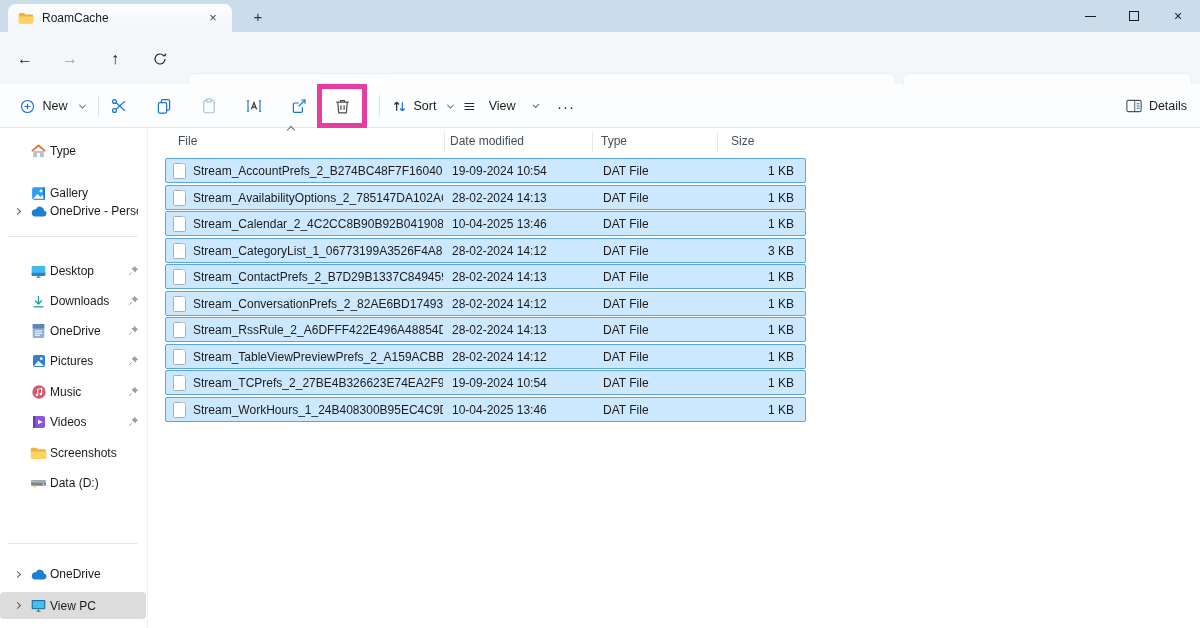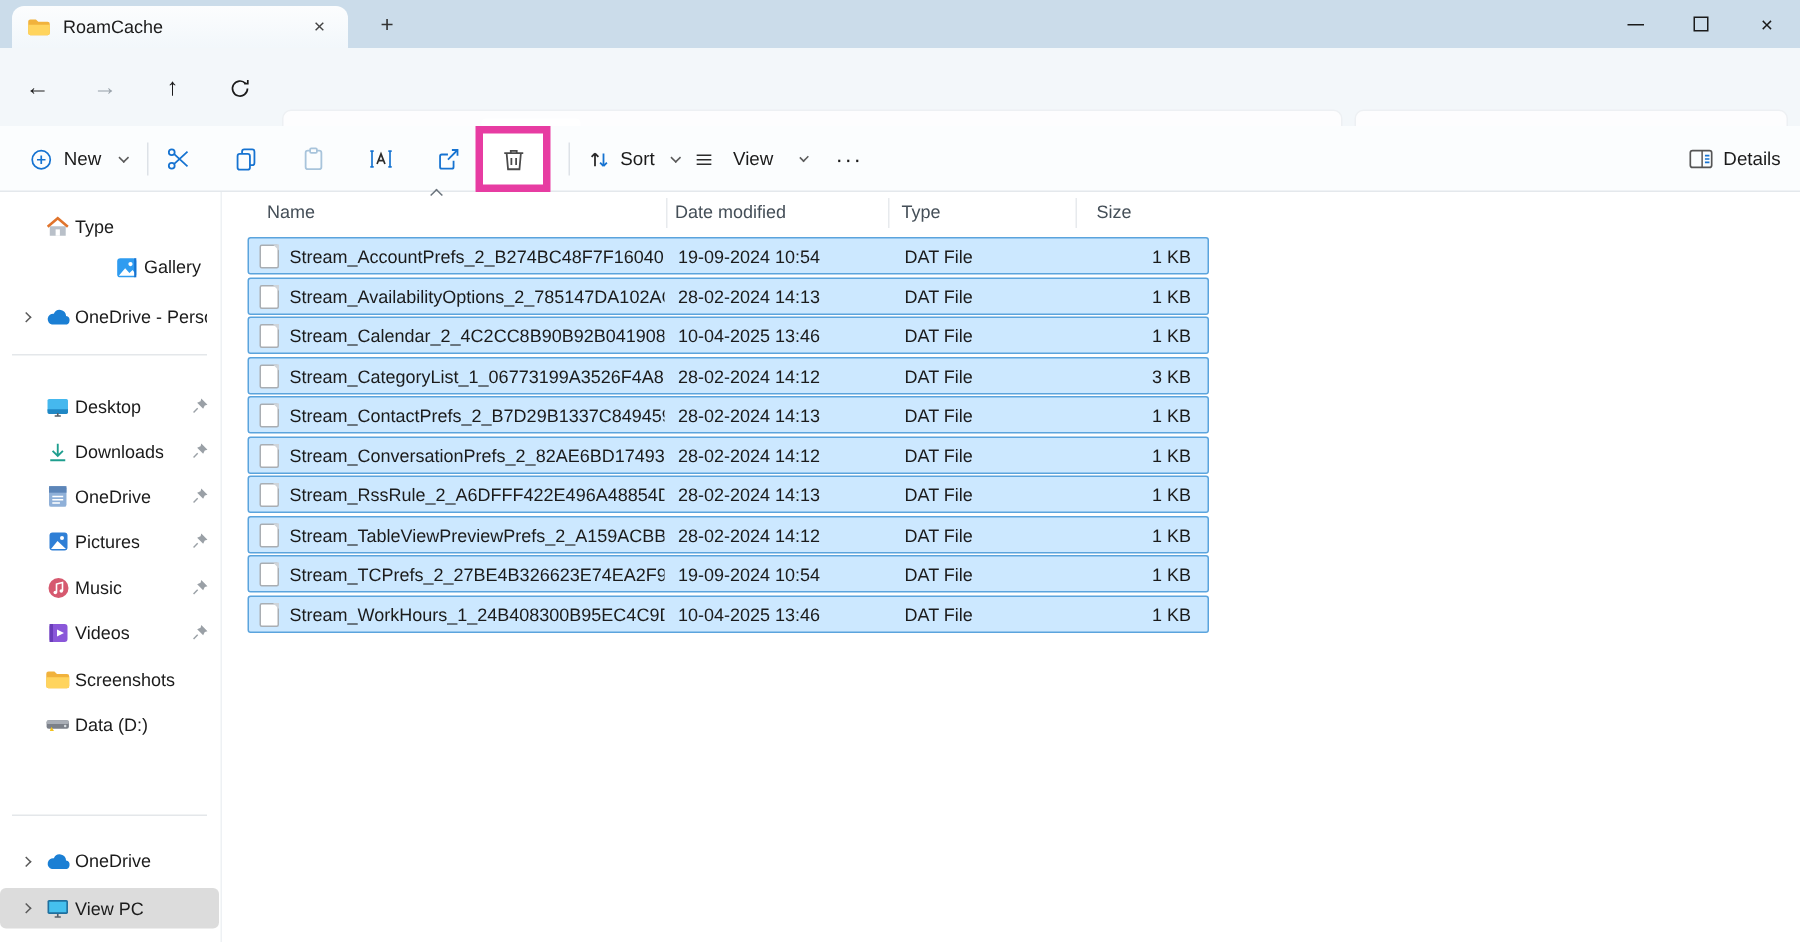--- a/index.html
+++ b/index.html
@@ -238,21 +238,21 @@
       <span class="sicon">
         <svg width="17" height="17" viewBox="0 0 24 24">
             <path d="M4.5 11v9h15v-9" fill="#b9c0c9"></path>
             <path d="M2.5 11.5L12 3.5l9.5 8" fill="none" stroke="#e0742c" stroke-width="2.4"></path>
             <rect x="10" y="14" width="4" height="6" fill="#fff"></rect>
           </svg>
       </span>
       <span class="slabel">Type</span>
     </div>
 
-    <div class="sitem" style="top:37px;margin-left:46px;">
+    <div class="sitem" style="top:52px;">
       <span class="sicon">
         <svg width="17" height="17" viewBox="0 0 24 24">
             <rect x="3" y="3" width="18" height="18" rx="3" fill="#2f9cf0"></rect>
             <circle cx="15.5" cy="8.5" r="2" fill="#fff"></circle>
             <path d="M4.5 19.5l6-7 4 4.5 3-3 4 5.5z" fill="#fff"></path>
             <rect x="19" y="3" width="2" height="18" fill="#1673d1"></rect>
           </svg>
       </span>
       <span class="slabel">Gallery</span>
     </div>
@@ -415,21 +415,21 @@
           </svg>
       </span>
       <span class="slabel">View PC</span>
     </div>
   </div>
 
   <div class="content">
 
     <div class="lheader">
       <span class="sortcaret"></span>
-      <span class="hcell" style="left:30px;">Name</span>
+      <span class="hcell" style="left:30px;">File</span>
       <span class="hcell" style="left:302px;">Date modified</span>
       <span class="hcell" style="left:453px;">Type</span>
       <span class="hcell" style="left:583px;">Size</span>
       <span class="hsep" style="left:296px;"></span>
       <span class="hsep" style="left:444px;"></span>
       <span class="hsep" style="left:569px;"></span>
     </div>
 
     <div class="rows">
 

